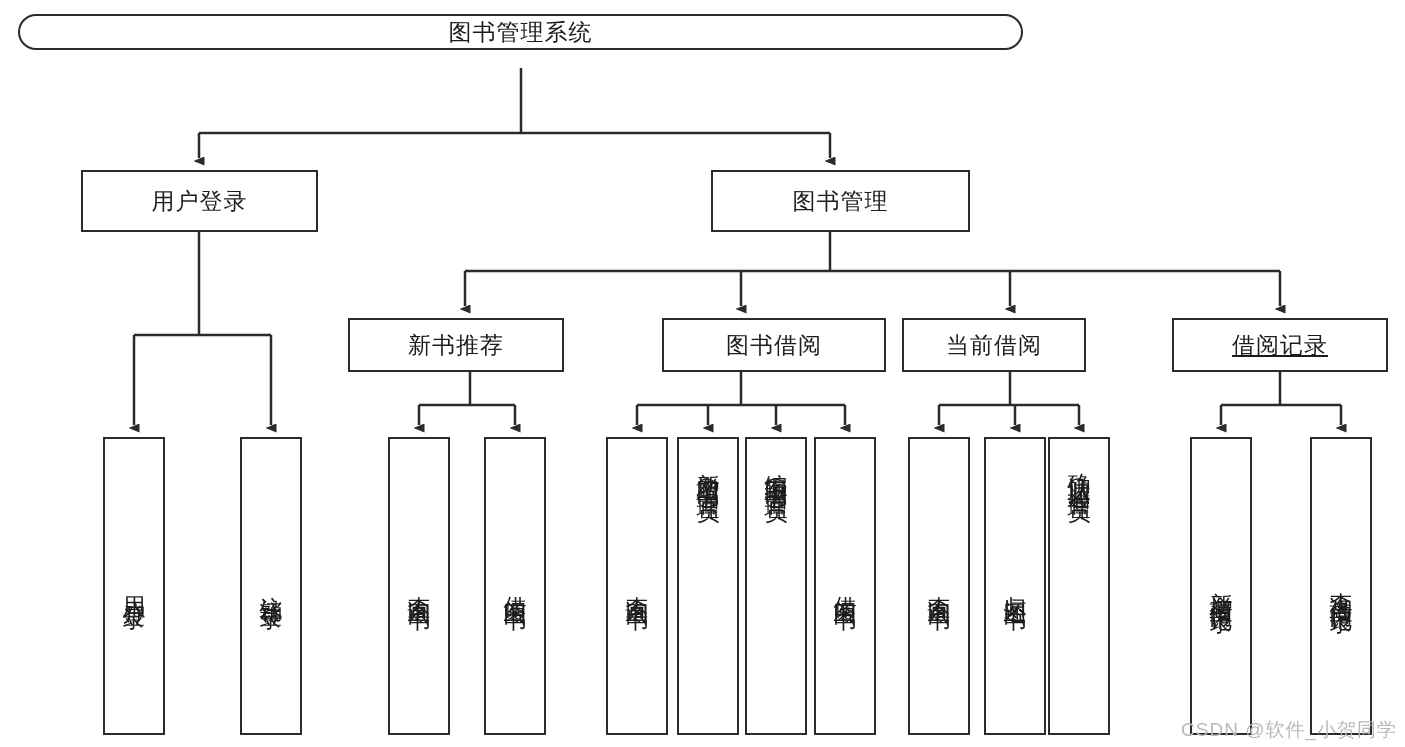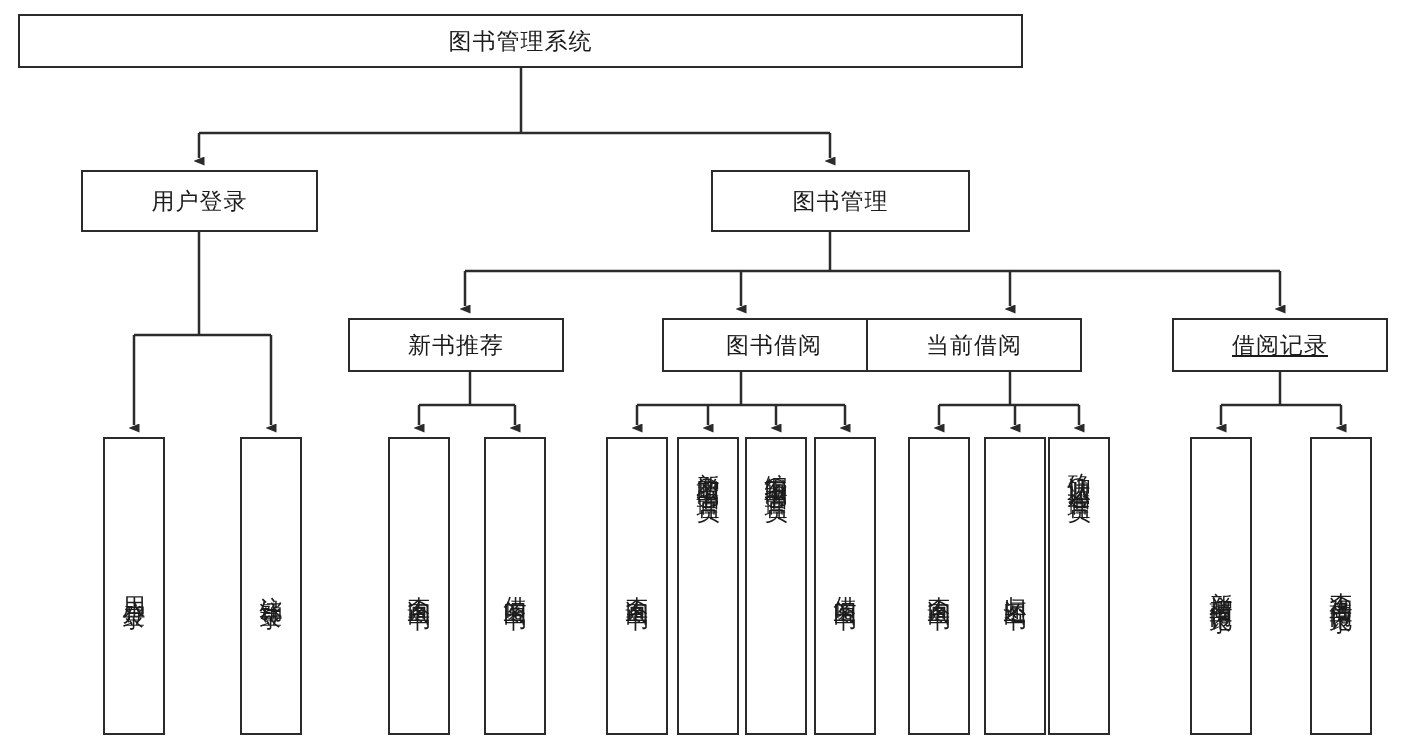--- a/index.html
+++ b/index.html
@@ -121,38 +121,38 @@
       <line x1="1015" y1="405" x2="1015" y2="425" marker-end="url(#arrow)"></line>
       <line x1="1079" y1="405" x2="1079" y2="425" marker-end="url(#arrow)"></line>
 
       <line x1="1280" y1="372" x2="1280" y2="405"></line>
       <line x1="1221" y1="405" x2="1341" y2="405"></line>
       <line x1="1221" y1="405" x2="1221" y2="425" marker-end="url(#arrow)"></line>
       <line x1="1341" y1="405" x2="1341" y2="425" marker-end="url(#arrow)"></line>
     </g>
   </svg>
 
-  <div class="node" style="left:18px; top:14px; width:1005px; height:54px;">
+  <div class="node" style="left:18px; top:14px; width:1005px; height:36px;border-radius:18px;">
     <span class="node-label">图书管理系统</span>
   </div>
 
   <div class="node" style="left:81px; top:170px; width:237px; height:62px;">
     <span class="node-label">用户登录</span>
   </div>
   <div class="node" style="left:711px; top:170px; width:259px; height:62px;">
     <span class="node-label">图书管理</span>
   </div>
 
   <div class="node" style="left:348px; top:318px; width:216px; height:54px;">
     <span class="node-label">新书推荐</span>
   </div>
   <div class="node" style="left:662px; top:318px; width:224px; height:54px;">
     <span class="node-label">图书借阅</span>
   </div>
-  <div class="node" style="left:866px; top:318px; width:216px; height:54px;">
+  <div class="node" style="left:902px; top:318px; width:184px; height:54px;">
     <span class="node-label">当前借阅</span>
   </div>
   <div class="node" style="left:1172px; top:318px; width:216px; height:54px;text-decoration:underline;">
     <span class="node-label">借阅记录</span>
   </div>
 
   <div class="node vertical mid" style="left:103px; top:437px; width:62px; height:298px;">
     <span class="node-label">用户登录</span>
   </div>
   <div class="node vertical mid" style="left:240px; top:437px; width:62px; height:298px;">
@@ -189,14 +189,15 @@
     <span class="node-label">确认归还（管理员）</span>
   </div>
 
   <div class="node vertical mid" style="left:1190px; top:437px; width:62px; height:298px;">
     <span class="node-label">新增借阅记录</span>
   </div>
   <div class="node vertical mid" style="left:1310px; top:437px; width:62px; height:298px;">
     <span class="node-label">查询借阅记录</span>
   </div>
 
+  <div id="watermark">CSDN @软件_小贺同学</div>
 
 </div>
 
 </body></html>

